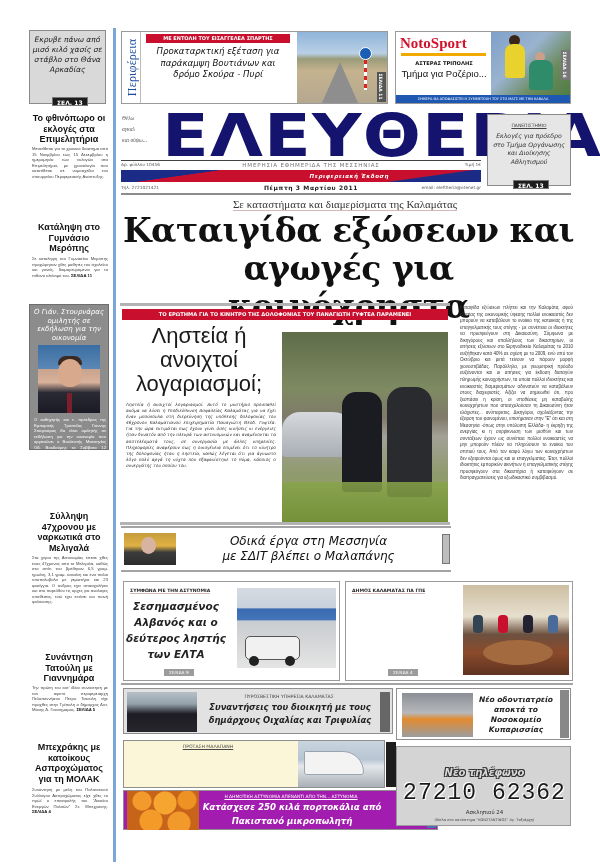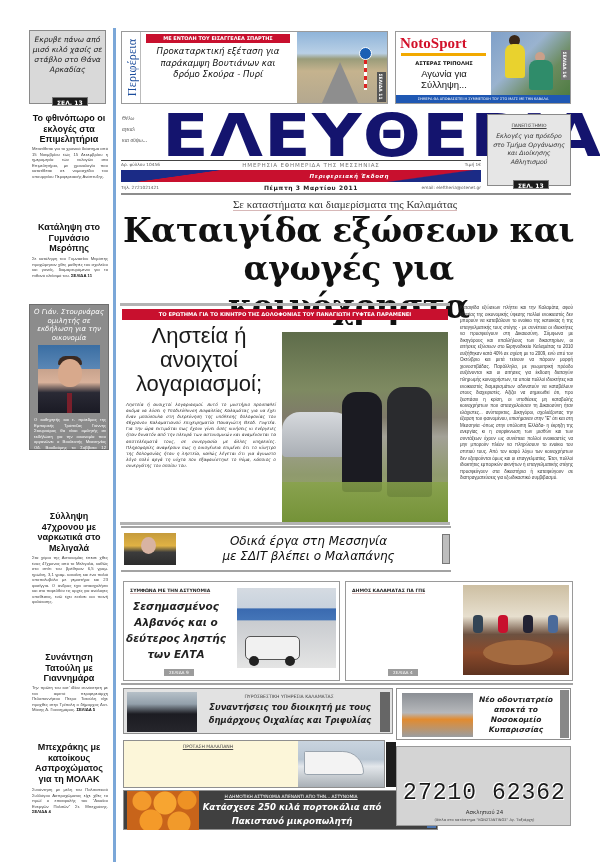--- a/index.html
+++ b/index.html
@@ -111,21 +111,21 @@
   .fire-box .title { position: absolute; left: 78px; top: 12px; width: 176px; text-align: center; font-style: italic; font-weight: bold; font-size: 8.4px; line-height: 13px; color: #222; }
   .fire-box .vt { position: absolute; right: 2px; top: 3px; width: 10px; height: 40px; background: #666; }
 
   .cruise-box { position: absolute; left: 123px; top: 740px; width: 262px; height: 48px; background: #fcf6d9; border: 1px solid #8f8f8f; }
   .cruise-box .kick { position: absolute; left: 4px; top: 3px; width: 160px; text-align: center; font-size: 4.6px; color: #444; text-decoration: underline; }
   .cruise-box .title { position: absolute; left: 3px; top: 10px; width: 168px; text-align: center; font-style: italic; font-weight: bold; font-size: 9px; line-height: 17px; color: #222; }
   .cruise-box .img { position: absolute; left: 174px; top: 0; width: 86px; height: 46px; background: linear-gradient(180deg,#c9d4df 0%,#b8c5d2 40%,#e3e7eb 55%,#a9b0b6 100%); }
   .cruise-box .img .ship { position: absolute; left: 6px; top: 10px; width: 60px; height: 24px; background: #f3f3f3; border-radius: 2px 30px 4px 4px; border: 1px solid #9aa4ae; }
   .vt-dark { position: absolute; width: 10px; background: #1d1d1d; }
 
-  .orange-box { position: absolute; left: 123px; top: 790px; width: 315px; height: 40px; background: #404040; border: 1px solid #8f8f8f; }
+  .orange-box { position: absolute; left: 123px; top: 790px; width: 315px; height: 40px; background: #a21caf; border: 1px solid #8f8f8f; }
   .orange-box .img { position: absolute; left: 3px; top: 0; width: 72px; height: 39px; background: radial-gradient(circle at 15px 10px,#f39a2c 0 9px,transparent 10px), radial-gradient(circle at 38px 12px,#f7a531 0 11px,transparent 12px), radial-gradient(circle at 60px 9px,#ee9224 0 9px,transparent 10px), radial-gradient(circle at 24px 30px,#f49a29 0 11px,transparent 12px), radial-gradient(circle at 52px 32px,#f19a2b 0 11px,transparent 12px), #c8641a; }
   .orange-box .kick { position: absolute; left: 78px; top: 3px; width: 178px; text-align: center; font-size: 4.4px; color: #fff; text-decoration: underline; white-space: nowrap; }
   .orange-box .title { position: absolute; left: 78px; top: 9px; width: 180px; text-align: center; font-style: italic; font-weight: bold; font-size: 8.6px; line-height: 14px; color: #fff; }
   .orange-box .vt { position: absolute; right: 1px; top: 2px; width: 9px; height: 35px; background: #4a73ad; }
 
   .dentist-box { position: absolute; left: 396px; top: 688px; width: 175px; height: 52px; background: #fff; border: 1px solid #8f8f8f; }
   .dentist-box .img { position: absolute; left: 5px; top: 4px; width: 71px; height: 44px; background: linear-gradient(180deg,#8b8f95 0%,#b6b8bb 45%,#e28b2f 60%,#9a9da1 100%); }
   .dentist-box .title { position: absolute; left: 78px; top: 6px; width: 82px; text-align: center; font-style: italic; font-weight: bold; font-size: 7.5px; line-height: 10px; color: #222; }
   .dentist-box .vt { position: absolute; right: 1px; top: 1px; width: 9px; height: 48px; background: #888; }
 
@@ -193,21 +193,21 @@
     <div class="vtag" style="left:80px; top:40px; height:30px;">
         <span style="left:-10px; top:12px;">ΣΕΛΙΔΑ 11</span>
       </div>
   </div>
 </div>
 
 <div class="promo-2">
   <div class="logo">NotoSport</div>
   <div class="logo-bar"></div>
   <div class="team">ΑΣΤΕΡΑΣ ΤΡΙΠΟΛΗΣ</div>
-  <div class="title">Αγωνία για Σύλληψη...</div>
+  <div class="title">Τμήμα για Ροζέριο...</div>
   <div class="img">
     <div class="p1h"></div>
     <div class="p1"></div>
     <div class="p2h"></div>
     <div class="p2"></div>
     <div class="vtag" style="left:70px; top:18px; height:30px; background:#777;">
         <span style="left:-10px; top:12px;">ΣΕΛΙΔΑ 16</span>
       </div>
   </div>
   <div class="foot">ΣΗΜΕΡΑ ΘΑ ΑΠΟΦΑΣΙΣΤΕΙ Η ΣΥΜΜΕΤΟΧΗ ΤΟΥ ΣΤΟ ΜΑΤΣ ΜΕ ΤΗΝ ΚΑΒΑΛΑ</div>
@@ -318,16 +318,17 @@
   <div class="vt"></div>
 </div>
 
 <div class="dentist-box">
   <div class="img"></div>
   <div class="title">Νέο οδοντιατρείο αποκτά το Νοσοκομείο Κυπαρισσίας</div>
   <div class="vt"></div>
 </div>
 
 <div class="ad-box">
+  <div class="s">Νέο τηλέφωνο</div>
   <div class="ph">27210 62362</div>
   <div class="a">Ασκληπιού 24</div>
   <div class="d">(δίπλα στο κατάστημα "ΚΩΝΣΤΑΝΤΙΝΟΣ" Αγ. Ταξιάρχη)</div>
 </div>
 
 </body></html>

